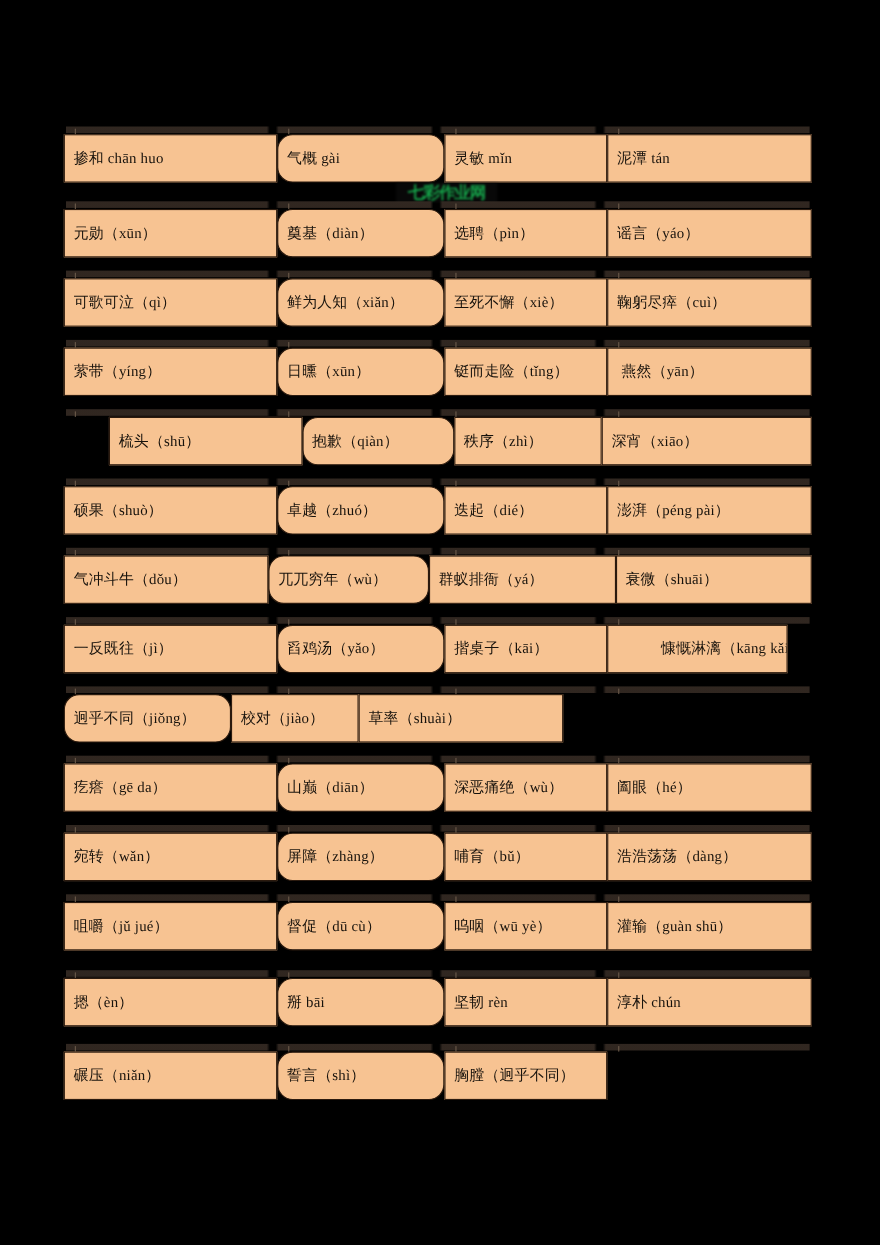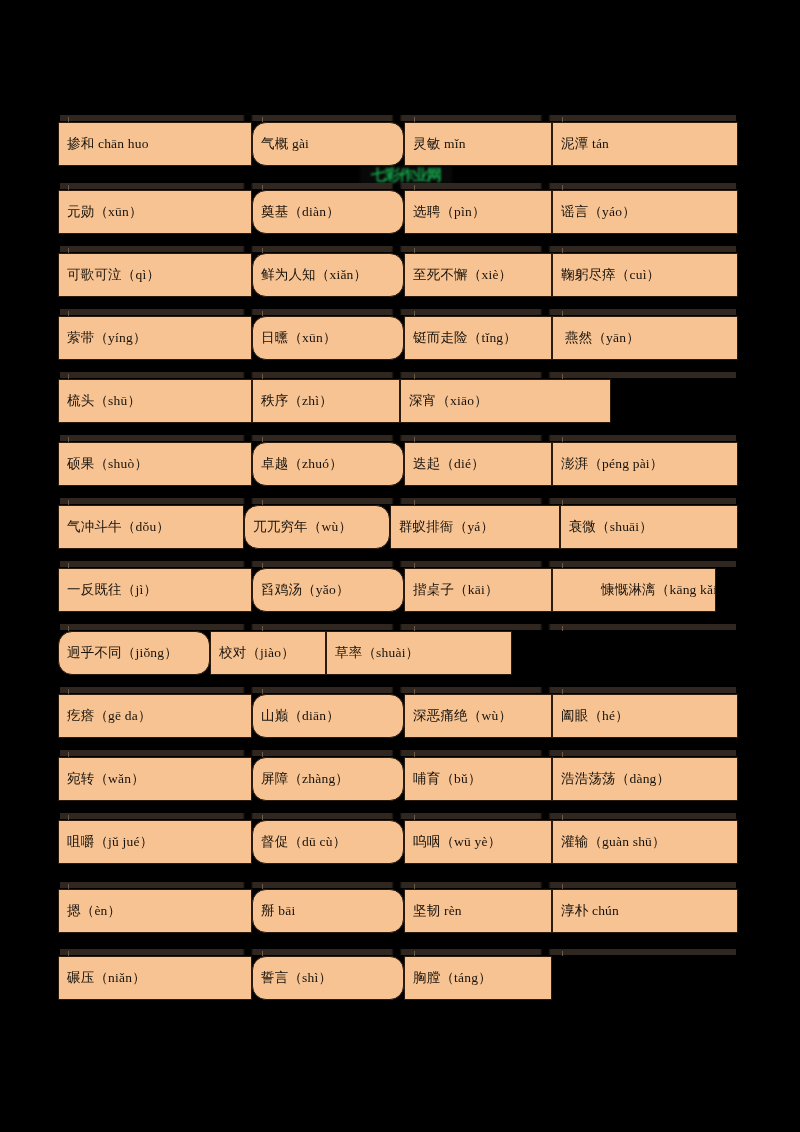--- a/index.html
+++ b/index.html
@@ -181,21 +181,22 @@
           <div class="cell c3" style="width: 186px; padding-left: 12px;">燕然（yān）</div>
         </div>
       </div>
       <div class="rowwrap" style="top: 189px;">
         <div class="smudge"></div>
         <div class="tick" style="left: 10px;"></div>
         <div class="tick" style="left: 204px;"></div>
         <div class="tick" style="left: 356px;"></div>
         <div class="tick" style="left: 504px;"></div>
         <div class="row">
-          <div class="cell c0" style="width: 194px;">梳头（shū）</div>
+          <div class="cell c0" style="width: 194px; margin-left: 41px;">梳头（shū）</div>
+          <div class="cell c1" style="width: 152px;">抱歉（qiàn）</div>
           <div class="cell c2" style="width: 148px;">秩序（zhì）</div>
           <div class="cell c3" style="width: 211px; text-align: center;">深宵（xiāo）</div>
         </div>
       </div>
       <div class="rowwrap" style="top: 252px;">
         <div class="smudge"></div>
         <div class="tick" style="left: 10px;"></div>
         <div class="tick" style="left: 204px;"></div>
         <div class="tick" style="left: 356px;"></div>
         <div class="tick" style="left: 504px;"></div>
@@ -298,18 +299,18 @@
       </div>
       <div class="rowwrap" style="top: 766px;">
         <div class="smudge"></div>
         <div class="tick" style="left: 10px;"></div>
         <div class="tick" style="left: 204px;"></div>
         <div class="tick" style="left: 356px;"></div>
         <div class="tick" style="left: 504px;"></div>
         <div class="row">
           <div class="cell c0" style="width: 194px;">碾压（niǎn）</div>
           <div class="cell c1" style="width: 152px;">誓言（shì）</div>
-          <div class="cell c2" style="width: 148px;">胸膛（táng）</div>
+          <div class="cell c2" style="width: 148px;">胸膛（迥乎不同）</div>
         </div>
       </div>
     </div>
 
 </div>
 
 </body></html>

